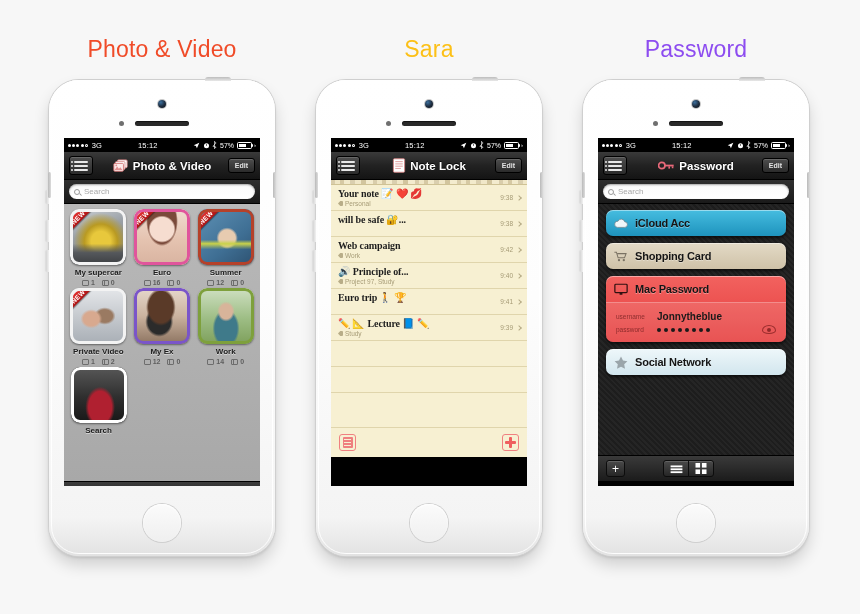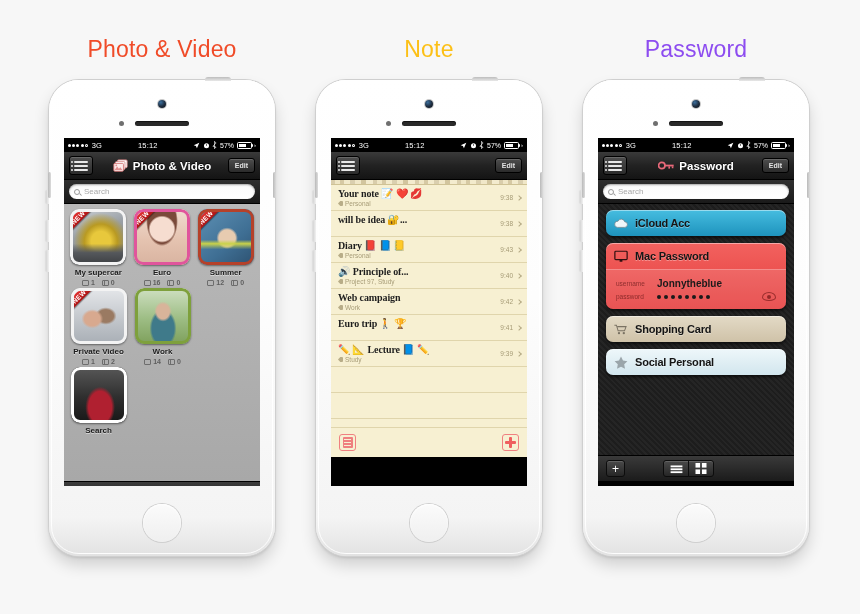--- a/index.html
+++ b/index.html
@@ -439,21 +439,21 @@
   .pw-seg .tb-btn { border-radius: 0; margin-left: -1px; }
   .pw-seg .tb-btn:first-child { border-radius: 3px 0 0 3px; margin-left: 0; }
   .pw-seg .tb-btn:last-child { border-radius: 0 3px 3px 0; }
 </style>
 </head>
 <body>
 
 <div class="stage">
 
   <div class="caption" id="cap0" style="color: rgb(240, 75, 40);">Photo &amp; Video</div>
-  <div class="caption" id="cap1" style="color: rgb(252, 192, 23);">Note</div>
+  <div class="caption" id="cap1" style="color: rgb(252, 192, 23);">Sara</div>
   <div class="caption" id="cap2" style="color: rgb(141, 76, 240);">Password</div>
 
   <div class="phone" id="phone0">
     <div class="btn-sleep"></div>
     <div class="btn-vol" style="top:110px;height:14px"></div>
     <div class="btn-vol" style="top:140px;height:22px"></div>
     <div class="btn-vol" style="top:170px;height:22px"></div>
     <div class="rim-l rim-a"></div>
     <div class="rim-r rim-a"></div>
     <div class="cam"></div>
@@ -599,20 +599,38 @@
                   <i class="ic-photo"></i>
                   <b>1</b>
                 </span>
               <span>
                   <i class="ic-vid"></i>
                   <b>2</b>
                 </span>
             </div>
           </div>
 
+          <div class="pcell">
+            <div class="thumb">
+              <div class="inner" style="background:linear-gradient(180deg,#e6d8cc 0%,#cbb39f 50%,#8d7461 100%)"></div>
+              <div class="inner" style="background:radial-gradient(ellipse at 48% 34%, #5a3a28 0 30%, transparent 36%), radial-gradient(ellipse at 45% 60%, #2b2b2b 0 26%, transparent 32%)"></div>
+              <div class="frame" style="border-color:#7a55c9"></div>
+            </div>
+            <div class="pname">My Ex</div>
+            <div class="pcounts">
+              <span>
+                  <i class="ic-photo"></i>
+                  <b>12</b>
+                </span>
+              <span>
+                  <i class="ic-vid"></i>
+                  <b>0</b>
+                </span>
+            </div>
+          </div>
 
           <div class="pcell">
             <div class="thumb">
               <div class="inner" style="background:linear-gradient(180deg,#cfe0c2 0%,#9dbd84 55%,#7ea05c 100%)"></div>
               <div class="inner" style="background:radial-gradient(ellipse at 50% 42%, #d8b49a 0 16%, transparent 22%), radial-gradient(ellipse at 50% 72%, #3f7a8a 0 28%, transparent 34%)"></div>
               <div class="frame" style="border-color:#7ea03c"></div>
             </div>
             <div class="pname">Work</div>
             <div class="pcounts">
               <span>
@@ -703,20 +721,30 @@
           <span style="font-size:6px;color:#fff">›</span>
         </div>
       </div>
 
       <div class="navbar">
         <div class="nav-btn">
             <span></span>
             <span></span>
             <span></span>
           </div>
+        <div class="nav-title">
+          <svg width="14" height="15" viewBox="0 0 14 16">
+            <rect x="1" y="0.8" width="12" height="14.4" rx="1" fill="#fff" stroke="#cf8080" stroke-width="1"></rect>
+            <rect x="3" y="3.4" width="8" height="1" fill="#e09b9b"></rect>
+            <rect x="3" y="5.8" width="8" height="1" fill="#e09b9b"></rect>
+            <rect x="3" y="8.2" width="8" height="1" fill="#e09b9b"></rect>
+            <rect x="3" y="10.6" width="6" height="1" fill="#e09b9b"></rect>
+          </svg>
+          <span>Note Lock</span>
+        </div>
         <div class="edit-btn">Edit</div>
       </div>
 
       <div class="note-body">
         <div class="paper-edge"></div>
 
         <div class="note-item">
           <div class="note-main">
             <div class="note-title">Your note 📝 ❤️ 💋</div>
             <div class="note-tagline">
@@ -725,67 +753,54 @@
               </div>
           </div>
           <div class="note-right">
               <span>9:38</span>
               <i class="chev"></i>
             </div>
         </div>
 
         <div class="note-item">
           <div class="note-main">
-            <div class="note-title">will be idea 🔐...</div>
+            <div class="note-title">will be safe 🔐...</div>
           </div>
           <div class="note-right">
               <span>9:38</span>
               <i class="chev"></i>
             </div>
         </div>
 
+
+
         <div class="note-item">
           <div class="note-main">
-            <div class="note-title">Diary 📕 📘 📒</div>
+            <div class="note-title">Web campaign</div>
             <div class="note-tagline">
                 <i class="tagicon"></i>
-                <span>Personal</span>
+                <span>Work</span>
               </div>
           </div>
           <div class="note-right">
-              <span>9:43</span>
+              <span>9:42</span>
               <i class="chev"></i>
             </div>
         </div>
-
 
         <div class="note-item">
           <div class="note-main">
             <div class="note-title">🔊 Principle of...</div>
             <div class="note-tagline">
                 <i class="tagicon"></i>
                 <span>Project 97, Study</span>
               </div>
           </div>
           <div class="note-right">
               <span>9:40</span>
-              <i class="chev"></i>
-            </div>
-        </div>
-
-        <div class="note-item">
-          <div class="note-main">
-            <div class="note-title">Web campaign</div>
-            <div class="note-tagline">
-                <i class="tagicon"></i>
-                <span>Work</span>
-              </div>
-          </div>
-          <div class="note-right">
-              <span>9:42</span>
               <i class="chev"></i>
             </div>
         </div>
 
         <div class="note-item">
           <div class="note-main">
             <div class="note-title">Euro trip 🚶 🏆</div>
           </div>
           <div class="note-right">
               <span>9:41</span>
@@ -901,20 +916,31 @@
         <div class="pw-card" style="background:linear-gradient(180deg,#46bde0,#1e93bd)">
           <div class="pw-head">
             <svg class="pw-ico" viewBox="0 0 18 14">
                 <path d="M4.5 12h9a3.6 3.6 0 0 0 .3-7.2A4.6 4.6 0 0 0 5.2 4 3.9 3.9 0 0 0 4.5 12z" fill="#f0f7fa" stroke="#6b7f88" stroke-width=".9"></path>
               </svg>
             <span class="pw-title">iCloud Acc</span>
           </div>
         </div>
 
 
+        <div class="pw-card" style="background:linear-gradient(180deg,#e3dac6,#cfc2a8)">
+          <div class="pw-head">
+            <svg class="pw-ico" viewBox="0 0 18 14">
+                <path d="M0.5 1.5h2.6l2.2 7.2h8.2l2-5.4H4.4" fill="none" stroke="#7a7263" stroke-width="1.3"></path>
+                <circle cx="6.4" cy="11.6" r="1.5" fill="#7a7263"></circle>
+                <circle cx="12.6" cy="11.6" r="1.5" fill="#7a7263"></circle>
+              </svg>
+            <span class="pw-title">Shopping Card</span>
+          </div>
+        </div>
+
         <div class="pw-card" style="background:linear-gradient(180deg,#f2625f,#e53c3c)">
           <div class="pw-head">
             <svg class="pw-ico" viewBox="0 0 16 14">
                 <rect x="1" y="1" width="14" height="9.6" rx="1" fill="none" stroke="#2f1010" stroke-width="1.4"></rect>
                 <rect x="6.4" y="10.6" width="3.2" height="2.4" fill="#2f1010"></rect>
               </svg>
             <span class="pw-title">Mac Password</span>
           </div>
           <div class="pw-detail">
             <div class="pw-row">
@@ -933,37 +959,26 @@
                   <i></i>
                   <i></i>
                 </span>
               <span class="eye">
                   <i></i>
                 </span>
             </div>
           </div>
         </div>
 
-        <div class="pw-card" style="background:linear-gradient(180deg,#e3dac6,#cfc2a8)">
-          <div class="pw-head">
-            <svg class="pw-ico" viewBox="0 0 18 14">
-                <path d="M0.5 1.5h2.6l2.2 7.2h8.2l2-5.4H4.4" fill="none" stroke="#7a7263" stroke-width="1.3"></path>
-                <circle cx="6.4" cy="11.6" r="1.5" fill="#7a7263"></circle>
-                <circle cx="12.6" cy="11.6" r="1.5" fill="#7a7263"></circle>
-              </svg>
-            <span class="pw-title">Shopping Card</span>
-          </div>
-        </div>
-
         <div class="pw-card" style="background:linear-gradient(180deg,#eef7fa,#d2e6ee)">
           <div class="pw-head">
             <svg class="pw-ico" viewBox="0 0 16 15">
                 <path d="M8 0.6 10.3 5.3 15.4 6 11.7 9.6l.9 5.1L8 12.3 3.4 14.7l.9-5.1L0.6 6l5.1-.7z" fill="#9aa5aa"></path>
               </svg>
-            <span class="pw-title">Social Personal</span>
+            <span class="pw-title">Social Network</span>
           </div>
         </div>
 
         <div class="pw-toolbar">
           <div class="pw-add">+</div>
           <div class="pw-seg">
             <div class="tb-btn" style="width:26px">
               <svg width="13" height="10" viewBox="0 0 14 11">
                   <rect x="0.5" y="1.6" width="13" height="2" fill="#fff"></rect>
                   <rect x="0.5" y="4.8" width="13" height="2" fill="#fff"></rect>

